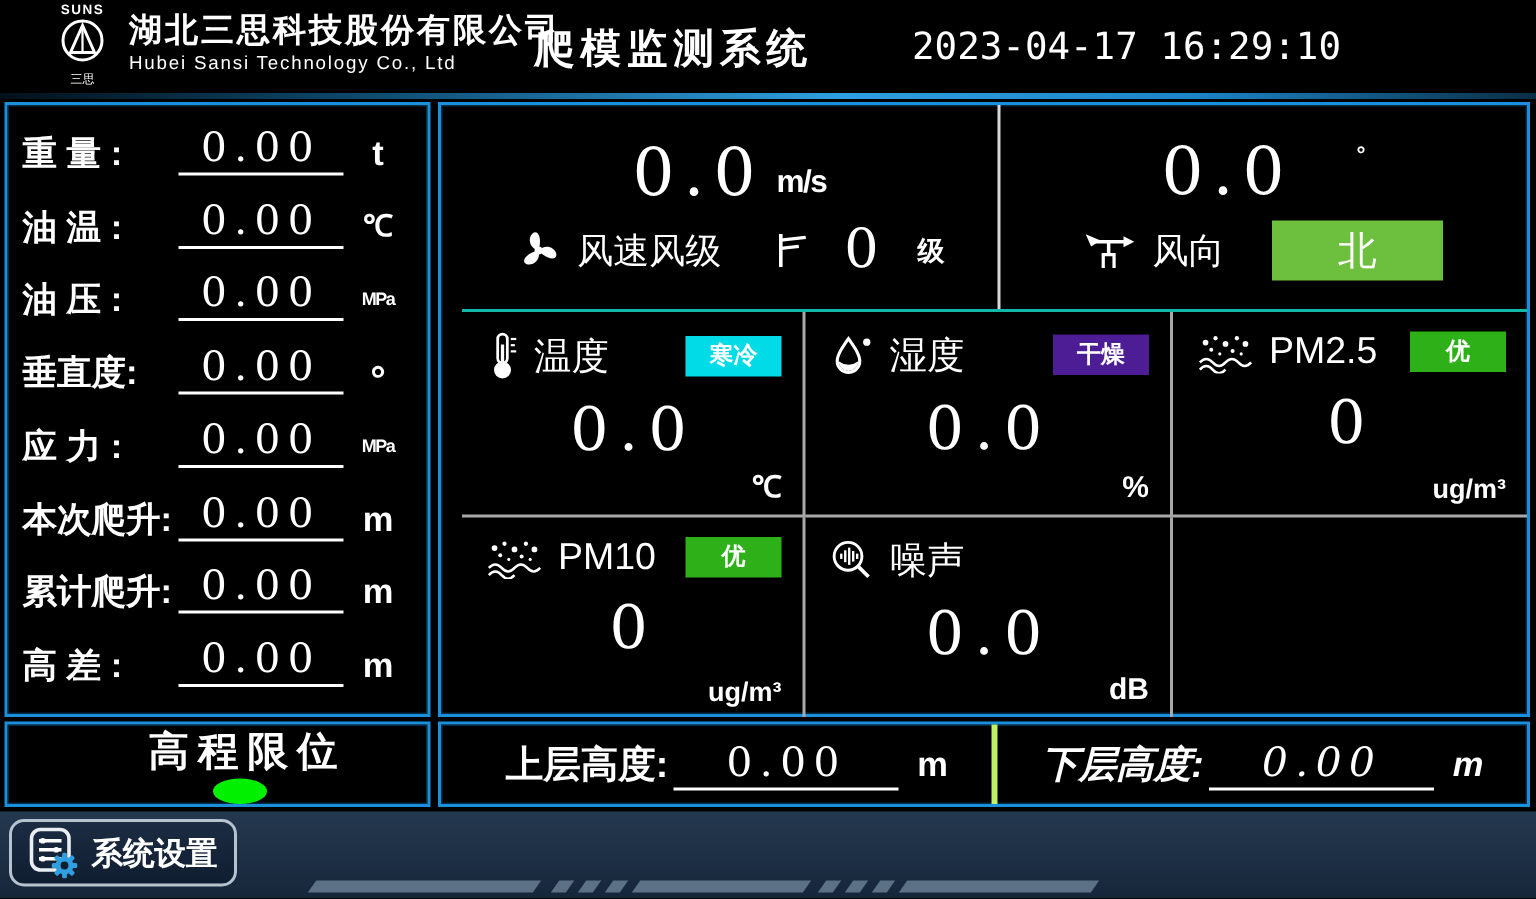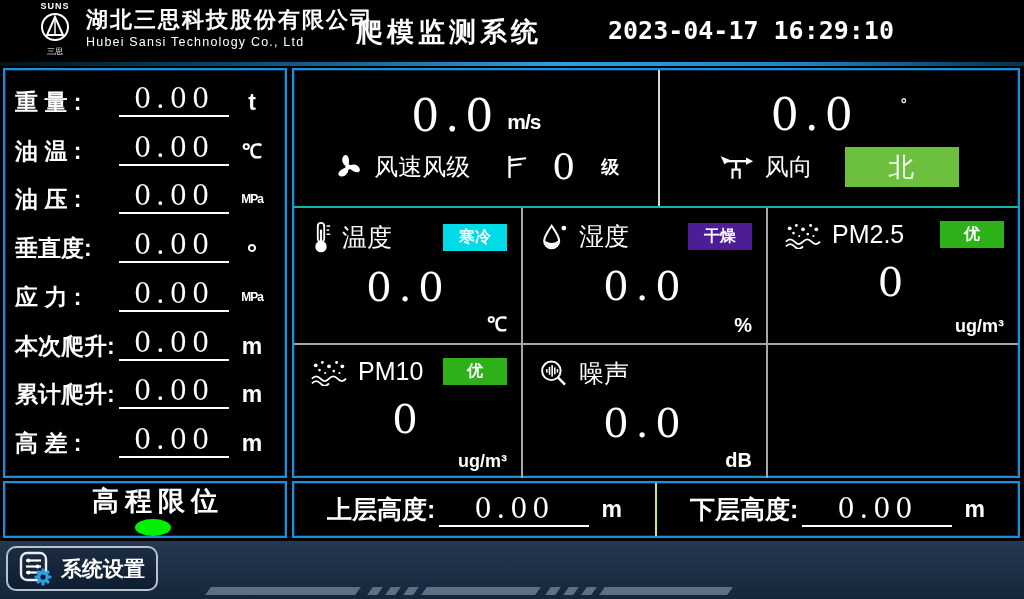--- a/index.html
+++ b/index.html
@@ -8,27 +8,27 @@
 
   
   .header{position:absolute;left:0;top:0;width:1024px;height:62px;background:#000;}
   .logo{position:absolute;left:28px;top:1px;width:54px;text-align:center;}
   .logo-top{font-size:9px;font-weight:bold;letter-spacing:1px;line-height:10px;}
   .logo-bottom{font-size:8px;line-height:9px;}
   .company{position:absolute;left:86px;top:7px;}
   .company-cn{font-size:22px;font-weight:bold;letter-spacing:2px;line-height:26px;}
   .company-en{font-size:12.5px;letter-spacing:1.2px;line-height:18px;}
   .app-title{position:absolute;left:356px;top:14px;font-size:27px;font-weight:bold;letter-spacing:4px;}
-  .datetime{position:absolute;left:608px;top:16px;font-size:25px;font-weight:bold;
+  .datetime{position:absolute;left:608px;top:16px;font-size:25px;font-weight:normal;
             font-family:"DejaVu Sans Mono",monospace;letter-spacing:0px;}
   .hrule{position:absolute;left:0;top:62px;width:1024px;height:4px;
          background:linear-gradient(90deg,#04101a 0%,#0c4668 22%,#2e9fe2 55%,#1b84c8 78%,#0a2e44 100%);}
 
   
-  .panel{position:absolute;border:2px solid #1a8fdc;background:#000;box-shadow:inset 0 0 0 1px #052c44;}
+  .panel{position:absolute;border:2px solid #1a8fdc;background:#000;box-shadow:inset 0 0 0 1px #052c44;padding-left:14px;}
   .left-panel{left:3px;top:68px;width:284px;height:410px;display:flex;flex-direction:column;
               justify-content:space-around;padding:6px 10px 10px 10px;box-sizing:border-box;}
   .lrow{display:flex;align-items:flex-end;}
   .llabel{width:104px;font-size:23px;font-weight:bold;white-space:pre;line-height:30px;}
   .lvalue{flex:1;text-align:center;font-family:"DejaVu Serif",serif;font-size:27px;
           letter-spacing:5px;border-bottom:2px solid #fff;padding-bottom:1px;line-height:30px;}
   .lunit{width:46px;text-align:center;font-weight:bold;font-size:23px;line-height:30px;}
   .u-mpa{font-size:12px;letter-spacing:-1px;}
   .u-degc{font-size:20px;}
   .u-deg{font-size:26px;line-height:20px;}
@@ -62,21 +62,21 @@
   .scell-val{text-align:center;font-family:"DejaVu Serif",serif;font-size:40px;letter-spacing:7px;margin-top:10px;}
   .scell-unit{position:absolute;right:14px;bottom:6px;font-size:20px;font-weight:bold;}
   .u-small{font-size:18px;}
 
   
   .limit-box{left:3px;top:481px;width:284px;height:57px;display:flex;align-items:center;box-sizing:border-box;flex-direction:column;}
   .limit-label{font-size:27px;font-weight:bold;letter-spacing:6px;margin-left:26px;}
   .limit-light{width:36px;height:36px;border-radius:50%;margin-left:16px;}
   .height-box{left:292px;top:481px;width:728px;height:57px;display:flex;box-sizing:border-box;}
   .hcell{flex:1;display:flex;align-items:center;justify-content:center;box-sizing:border-box;}
-  .hcell+.hcell{border-left:2px solid #bef264;}
+  .hcell+.hcell{border-left:4px solid #bef264;font-style:italic;}
   .hlabel{font-size:25px;font-weight:bold;}
   .hvalue{width:150px;text-align:center;font-family:"DejaVu Serif",serif;font-size:27px;letter-spacing:5px;
           border-bottom:2px solid #fff;margin-left:4px;padding-bottom:1px;}
   .hunit{font-size:23px;font-weight:bold;margin-left:12px;}
 
   
   .footer{position:absolute;left:0;top:541px;width:1024px;height:58px;
           background:linear-gradient(180deg,#24384f 0%,#1c2e43 60%,#16263a 100%);}
   .settings-btn{position:absolute;left:6px;top:5px;width:152px;height:45px;border:2px solid #b6c3cf;
                 border-radius:10px;background:linear-gradient(180deg,#1c2c42,#0f1d30);

